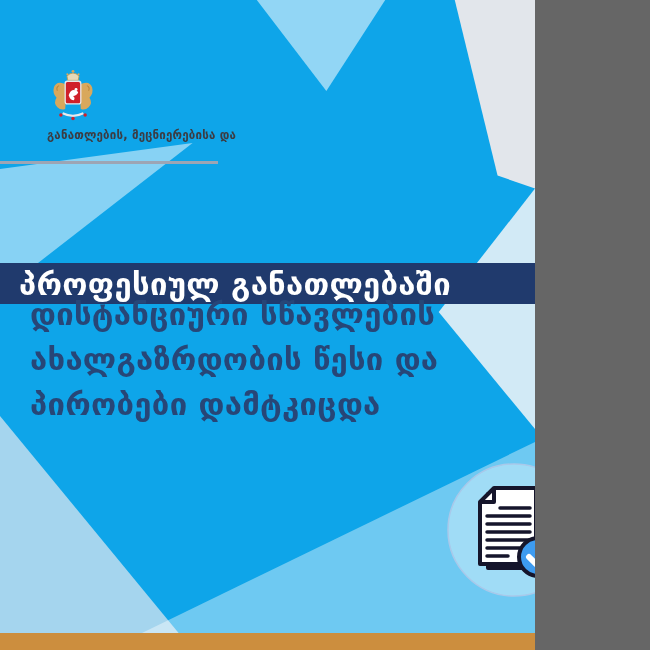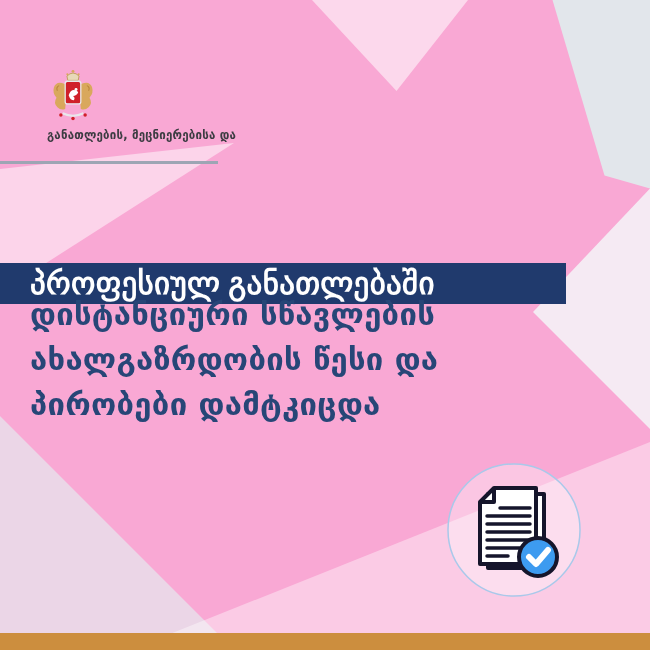--- a/index.html
+++ b/index.html
@@ -1,19 +1,19 @@
 <!DOCTYPE html>
 <html><head>
 <meta charset="utf-8">
 <style>
   html,body{margin:0;padding:0;background:#666;}
   *{box-sizing:border-box;}
   .canvas{
-    position:relative;width:650px;height:650px;overflow:hidden;
-    background:#f9a8d4;
+    position:relative;width:535px;height:650px;overflow:hidden;
+    background:#0ea5e9;
     font-family:"DejaVu Sans",sans-serif;
   }
   .facet{position:absolute;inset:0;pointer-events:none;}
   .f1{background:#E2E6EB;clip-path:polygon(85% 0%,100% 0%,100% 29%,93% 27%);}
   .f2{background:#F4F6F8;opacity:.85;clip-path:polygon(100% 29%,100% 66%,82% 48%);}
   .f3{background:rgba(255,255,255,.55);clip-path:polygon(48% 0%,72% 0%,61% 14%);}
   .f4{background:rgba(255,255,255,.5);clip-path:polygon(0% 26%,36% 22%,0% 45%);}
   .f5{background:#E6EAEF;opacity:.7;clip-path:polygon(0% 64%,36% 100%,0% 100%);}
   .f6{background:rgba(255,255,255,.4);clip-path:polygon(20% 100%,100% 68%,100% 100%);}
 
@@ -23,22 +23,22 @@
     margin-top:4px;font-size:11.5px;font-weight:700;line-height:15px;
     color:#3C3C42;letter-spacing:.2px;white-space:nowrap;
   }
   .divider{position:absolute;left:0;top:161px;width:218px;height:2.5px;background:#9DA5B4;}
 
   .banner{
     position:absolute;left:0;top:263px;width:566px;height:41px;
     background:#203A6D;display:flex;align-items:center;
   }
   .banner-text{
-    color:#FFFFFF;font-size:31px;font-weight:700;padding-left:30px;
-    letter-spacing:.3px;white-space:nowrap;font-family:Liberation Serif, serif;
+    color:#FFFFFF;font-size:31px;font-weight:700;padding-left:19px;
+    letter-spacing:.3px;white-space:nowrap;
   }
   .headline-rest{
     position:absolute;left:30px;top:292px;
     color:#274677;font-size:31px;font-weight:700;line-height:45px;
     letter-spacing:.3px;white-space:nowrap;
   }
   .doc-badge{position:absolute;left:446px;top:462px;width:136px;height:136px;}
   .gold-bar{position:absolute;left:0;bottom:0;width:650px;height:17px;background:#CC8E3E;}
 </style>
 </head>

